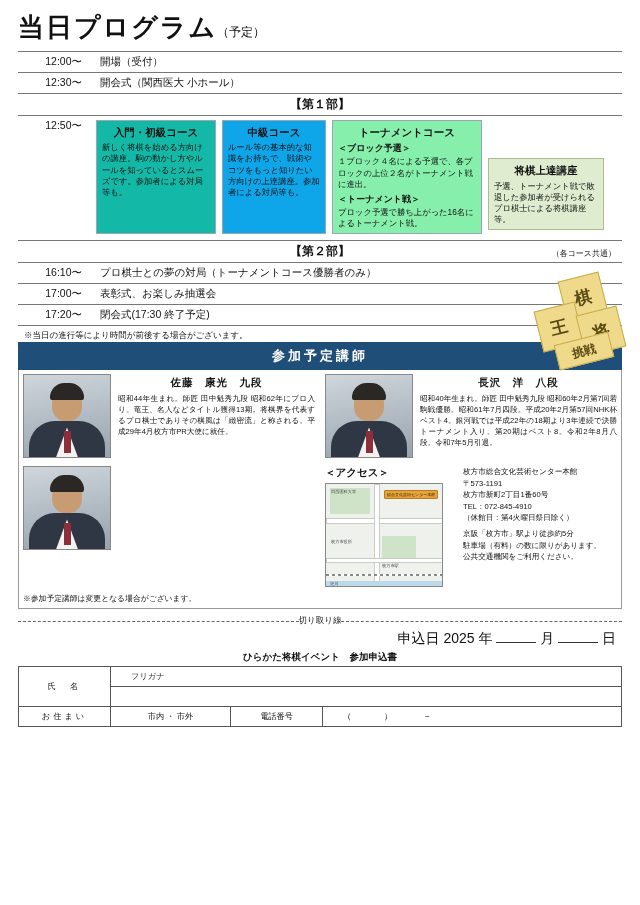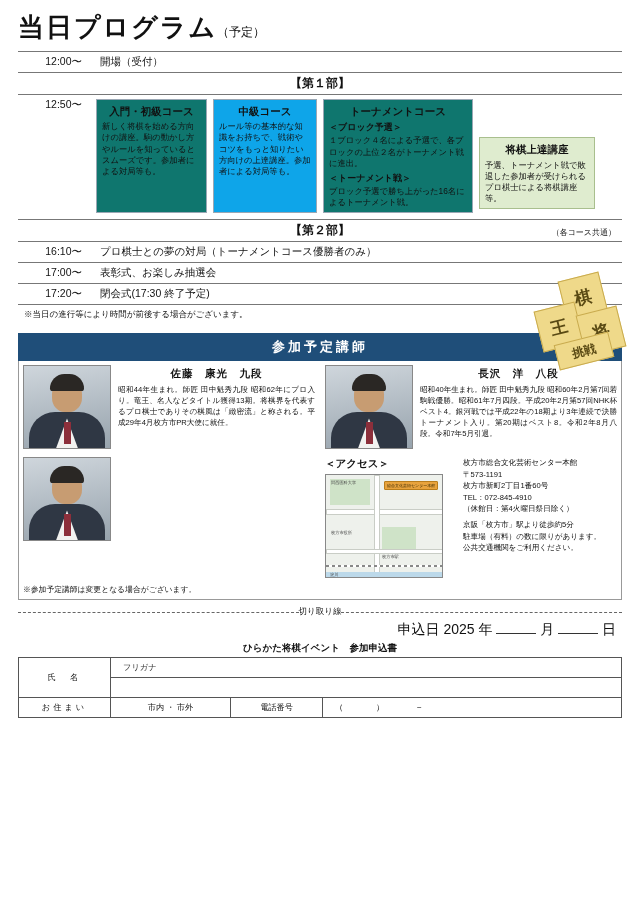--- a/index.html
+++ b/index.html
@@ -26,40 +26,40 @@
   .sched-text { font-size:10.5px; padding-left:10px; }
   .part-banner { text-align:center; font-size:12px; font-weight:bold; padding:2px 0; border-bottom:1px solid #777; position:relative; }
   .part-banner .note { font-size:8px; font-weight:normal; position:absolute; right:6px; bottom:3px; }
 
   
   .course-block { display:flex; border-bottom:1px solid #777; }
   .course-time { width:72px; flex:none; text-align:right; padding-right:8px; padding-top:3px; font-size:10.5px; }
   .course-area { flex:1; display:flex; gap:6px; padding:4px 4px 6px 6px; position:relative; }
   .cbox { border:1px solid #9aa7b4; padding:4px 5px; font-size:8.3px; line-height:1.35; }
   .cbox .ch { display:block; text-align:center; font-size:10.5px; font-weight:bold; margin-bottom:3px; }
-  .cbox.c1 { width:111px; background:#0f766e; }
+  .cbox.c1 { width:120px; background:#14b8a6; }
   .cbox.c2 { width:104px; background:#0ea5e9; }
-  .cbox.c3 { width:150px; background:#0f766e; }
+  .cbox.c3 { width:150px; background:#86efac; }
   .cbox.c4 { width:116px; background:#dfeccf; border-color:#a9bf8e; align-self:flex-end; margin-bottom:4px; }
   .sub-h { display:block; text-align:left; font-weight:bold; margin:3px 0 2px; font-size:9px; }
 
   .notice { font-size:8.5px; padding:4px 0 0 6px; }
 
   
   .stamp { position:absolute; right:14px; top:276px; width:86px; height:86px; }
   .stamp .sq { position:absolute; width:42px; height:42px; background:#efd98a; border:1px solid #c9ab4e;
                display:flex; align-items:center; justify-content:center; font-weight:bold; font-size:17px;
                font-family:"Liberation Serif", serif; color:#5a4a14; }
   .stamp .s1 { left:22px; top:0px;  transform:rotate(-14deg); }
   .stamp .s2 { left:-2px; top:30px; transform:rotate(-14deg); }
   .stamp .s3 { left:40px; top:34px; transform:rotate(-14deg); }
   .stamp .s4 { left:16px; top:62px; transform:rotate(-14deg); width:56px; height:26px; font-size:12px; }
 
   
-  .section-bar { margin-top:12px; background:#1f4e79; color:#fff; text-align:center;
+  .section-bar { background:#1f4e79; color:#fff; text-align:center;
                  font-size:13px; font-weight:bold; padding:5px 0; letter-spacing:3px; }
   .inst-frame { border:1px solid #999; border-top:none; padding:4px; }
   .inst-grid { display:flex; flex-wrap:wrap; gap:8px 10px; }
   .inst-card { display:flex; gap:7px; width:292px; }
   .photo { width:88px; height:84px; flex:none; border:1px solid #888; position:relative; overflow:hidden; background:#b9c3cc; }
   .photo .bg { position:absolute; inset:0; background:linear-gradient(170deg,#cfd6dc,#97a3ad); }
   .photo .head { position:absolute; left:50%; top:12px; width:30px; height:34px; margin-left:-15px;
                  background:#c79c72; border-radius:48% 48% 42% 42%; }
   .photo .hair { position:absolute; left:50%; top:8px; width:34px; height:17px; margin-left:-17px;
                  background:#2a2724; border-radius:17px 17px 3px 3px; }
@@ -90,39 +90,43 @@
   
   .cutline { display:flex; align-items:center; gap:0; margin-top:6px; }
   .cutline .dash { flex:1; border-top:1px dashed #666; }
   .cutline span { font-size:8.5px; }
 
   .appdate { text-align:right; font-size:14px; margin-top:3px; padding-right:6px; }
   .appdate .u { display:inline-block; min-width:40px; border-bottom:1px solid #333; }
 
   .form-title { text-align:center; font-size:9.5px; font-weight:bold; margin:3px 0 2px; }
   table.form { width:100%; border-collapse:collapse; }
-  table.form td { border:1px solid #555; font-size:8.2px; padding:3px 12px; height:20px; }
+  table.form td { border:1px solid #555; font-size:8.2px; padding:3px 20px; height:20px; }
   .lbl-cell { width:92px; text-align:center; letter-spacing:3px; background:#fff; }
   .furi { font-size:7.5px; color:#333; }
   .center { text-align:center; }
 </style>
 </head>
 <body>
 
 <div class="page">
 
   <div class="title-row">
     <span class="title-main">当日プログラム</span><span class="title-sub">（予定）</span>
   </div>
 
   <div class="sched">
 
     <div class="sched-row">
       <div class="sched-time">12:00〜</div>
       <div class="sched-text">開場（受付）</div>
+    </div>
+    <div class="sched-row">
+      <div class="sched-time">12:30〜</div>
+      <div class="sched-text">開会式（関西医大 小ホール）</div>
     </div>
 
     <div class="part-banner">
       <span>【第１部】</span>
     </div>
 
     <div class="course-block">
       <div class="course-time">12:50〜</div>
       <div class="course-area">
         <div class="cbox c1">

